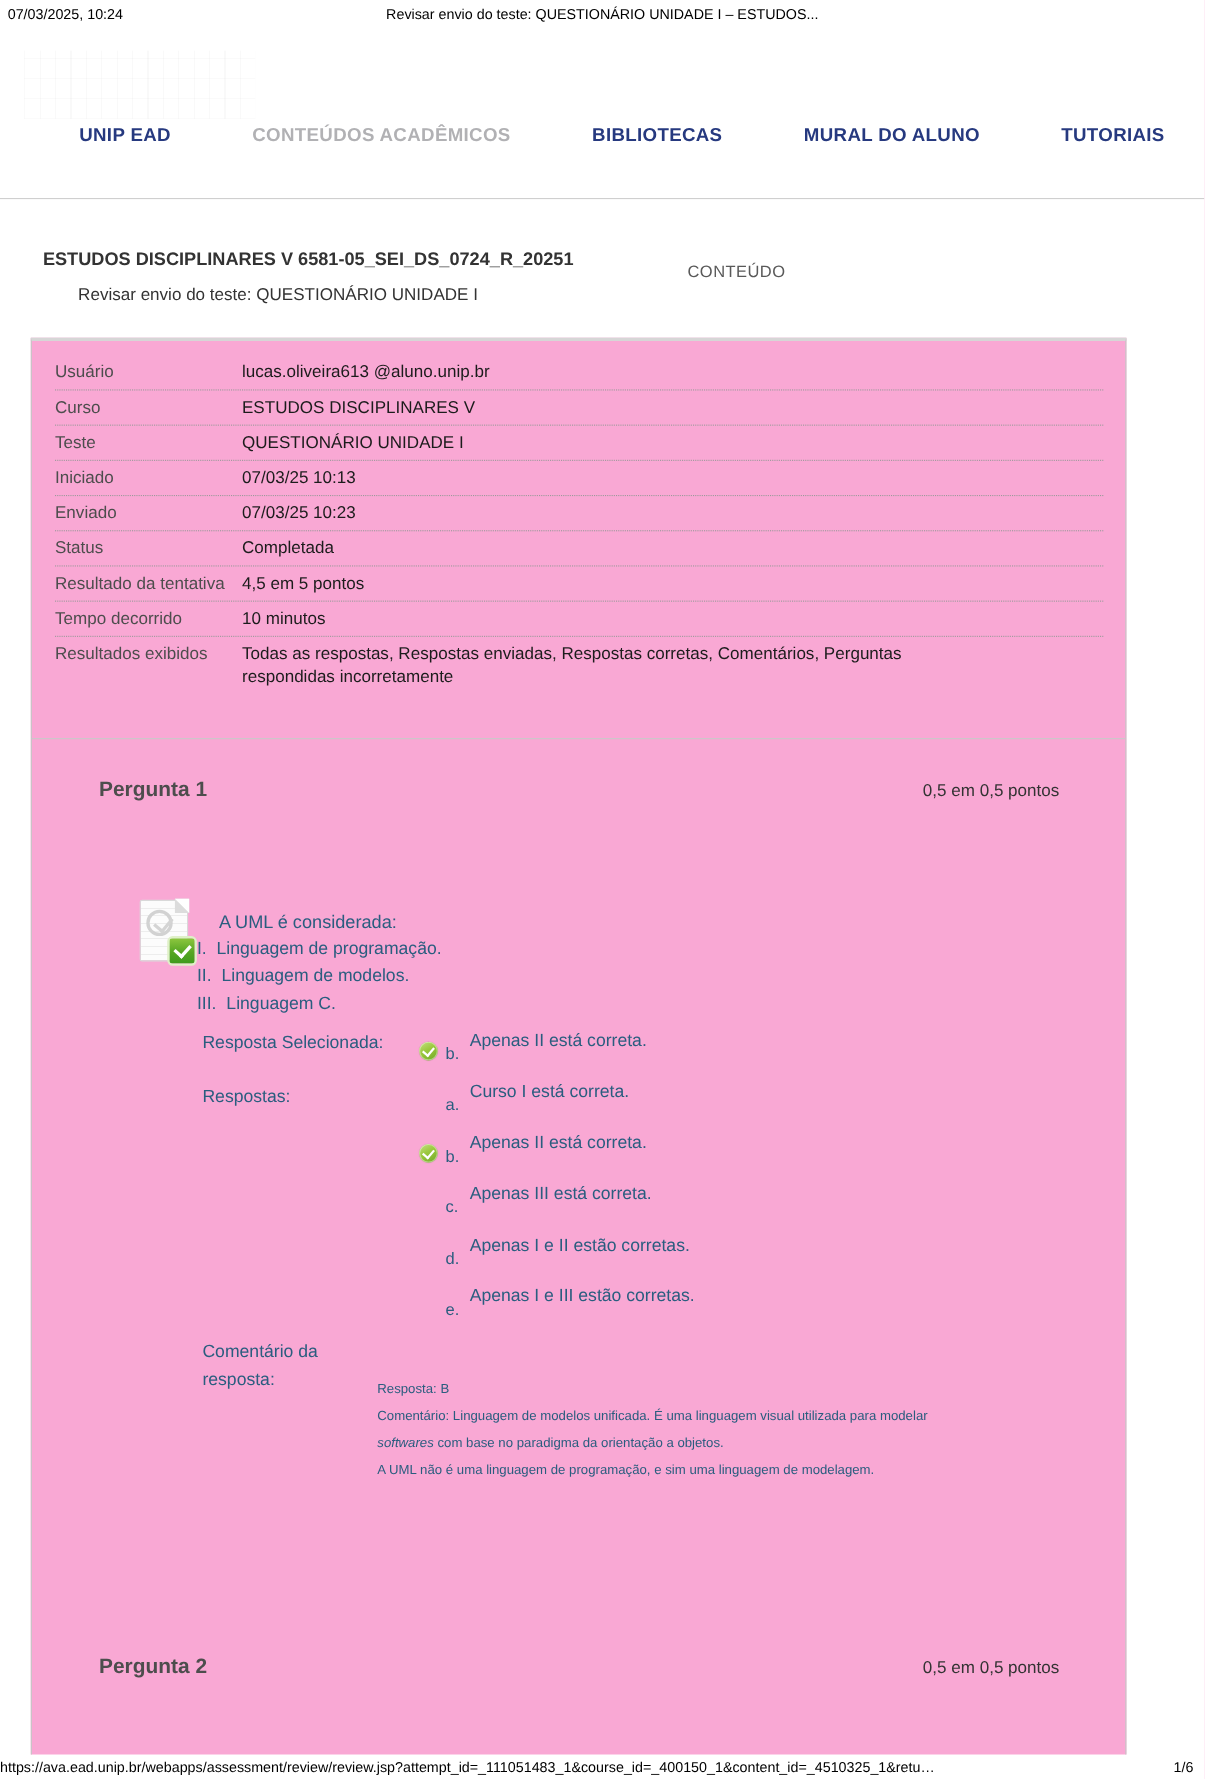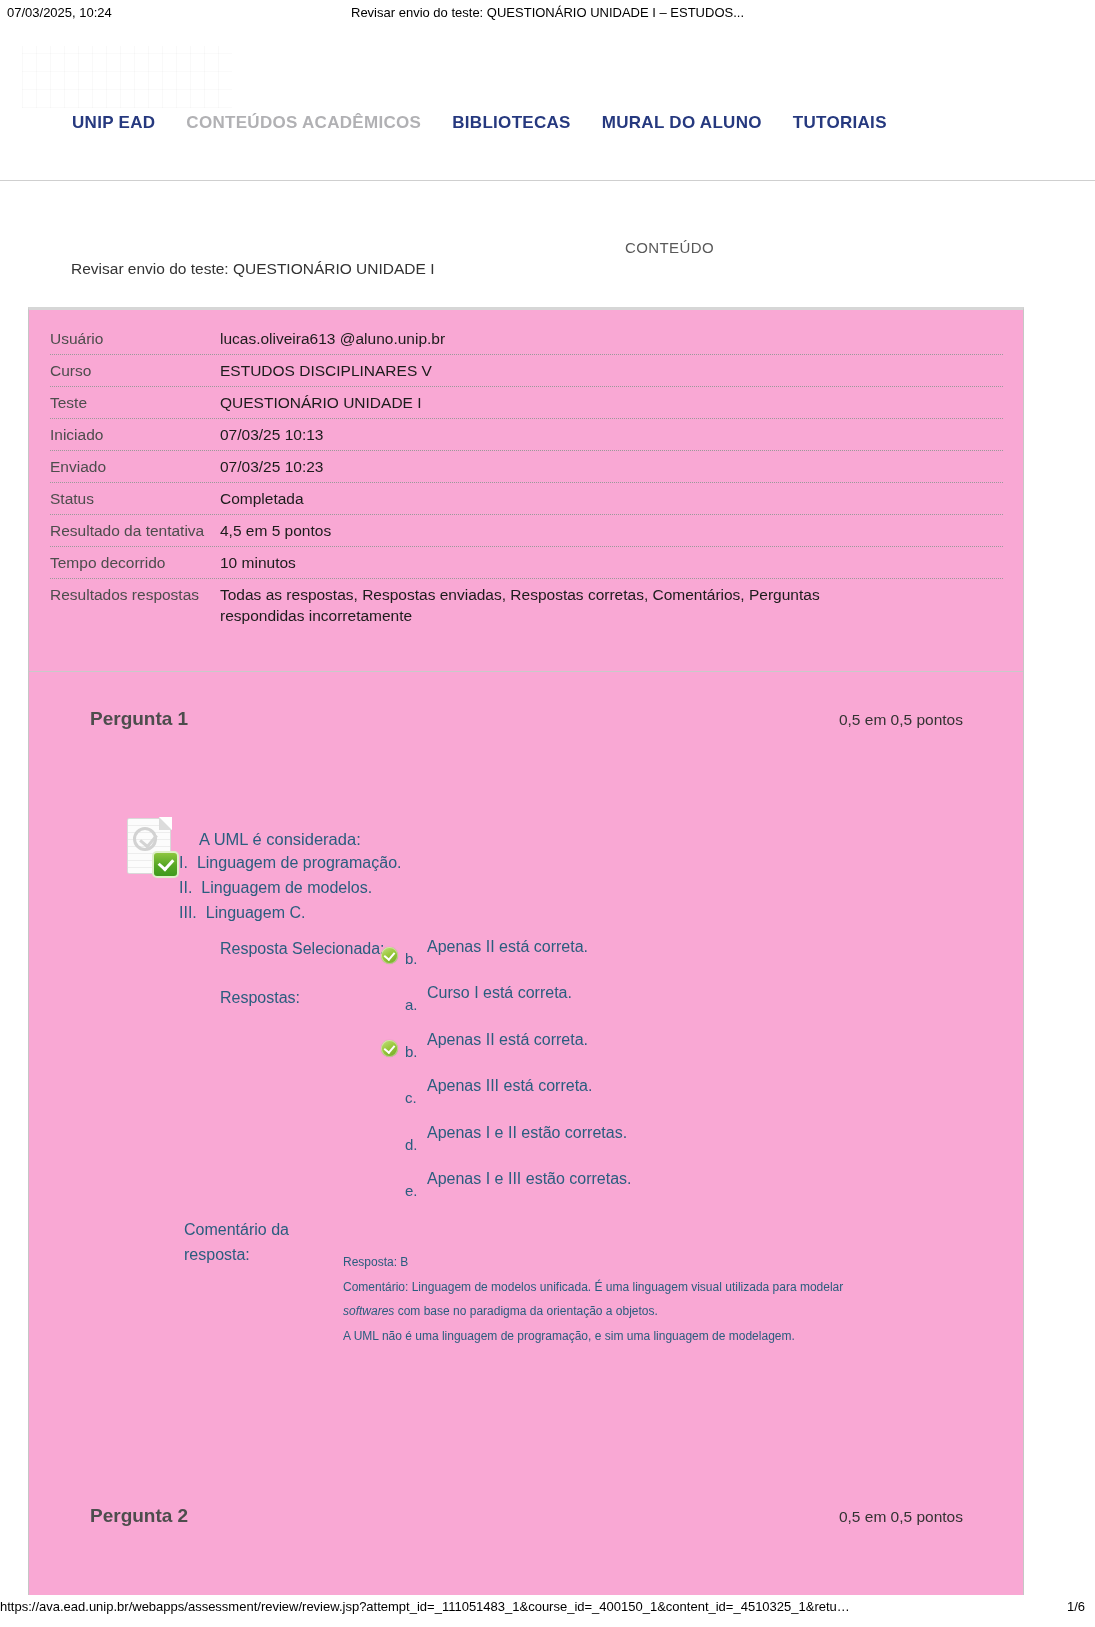--- a/index.html
+++ b/index.html
@@ -19,21 +19,21 @@
 
   
   .logo-ghost {
     position:absolute; left:22px; top:46px; width:210px; height:62px;
     background:
       repeating-linear-gradient(90deg, rgba(0,0,0,0.025) 0 1px, transparent 1px 14px),
       repeating-linear-gradient(0deg, rgba(0,0,0,0.018) 0 1px, transparent 1px 18px);
   }
 
   
-  .nav { position:absolute; top:113px; left:72px; display:flex; gap:31px; }
+  .nav { position:absolute; top:113px; left:72px; display:flex; gap:74px; }
   .nav-item {
     font-size:17px; font-weight:bold; letter-spacing:0.3px;
     color:#26397f; white-space:nowrap; cursor:pointer; text-decoration:none;
   }
   .nav-item.active { color:#b1b1b4; }
   .rule { position:absolute; top:180px; left:0; width:1095px; border-top:1px solid #cfcfcf; }
 
   
   .course-line { position:absolute; top:227px; left:39px; width:1010px; }
   .course-title { font-size:16.5px; font-weight:bold; color:#333; display:inline-block; }
@@ -58,21 +58,21 @@
   .q-header { position:absolute; left:61px; right:60px; display:flex; justify-content:space-between; align-items:baseline; }
   .q-title { font-size:19px; font-weight:bold; color:#4d4d4d; }
   .q-points { font-size:15.5px; color:#333; }
 
   
   .steel { color:#2a5d7f; }
   .statement { position:absolute; left:170px; top:520px; font-size:16.5px; }
   .stmt-item { position:absolute; left:150px; font-size:16px; }
   .stmt-num { margin-right:9px; }
 
-  .field-label { position:absolute; left:155px; font-size:16px;margin-left:36px; }
+  .field-label { position:absolute; left:155px; font-size:16px; }
 
   .answer-row { position:absolute; left:352px; display:flex; align-items:flex-start; }
   .answer-letter { display:inline-block; width:22px; margin-top:12px; margin-left:7px; font-size:15px; }
   .answer-text { font-size:16px; margin-top:0; }
 
   
   .correct-icon {
     flex:0 0 17px; width:17px; height:17px; margin-top:9px; border-radius:50%;
     background:linear-gradient(150deg,#c1dd7d 5%,#9bc83d 45%,#73aa28 95%);
     box-shadow: inset 0 0 0 1px rgba(255,255,255,.4), 0 0 1px rgba(0,0,0,.25);
@@ -132,20 +132,21 @@
   <div class="nav">
     <a class="nav-item">UNIP EAD</a>
     <a class="nav-item active">CONTEÚDOS ACADÊMICOS</a>
     <a class="nav-item">BIBLIOTECAS</a>
     <a class="nav-item">MURAL DO ALUNO</a>
     <a class="nav-item">TUTORIAIS</a>
   </div>
   <div class="rule"></div>
 
   <div class="course-line">
+    <span class="course-title">ESTUDOS DISCIPLINARES V 6581-05_SEI_DS_0724_R_20251</span>
     <span class="content-crumb">CONTEÚDO</span>
   </div>
   <div class="subtitle">Revisar envio do teste: QUESTIONÁRIO UNIDADE I</div>
 
   <div class="panel">
 
     <div class="summary">
       <div class="srow">
         <div class="slabel">Usuário</div>
         <div class="svalue">lucas.oliveira613 @aluno.unip.br</div>
@@ -172,21 +173,21 @@
       </div>
       <div class="srow">
         <div class="slabel">Resultado da tentativa</div>
         <div class="svalue">4,5 em 5 pontos</div>
       </div>
       <div class="srow">
         <div class="slabel">Tempo decorrido</div>
         <div class="svalue">10 minutos</div>
       </div>
       <div class="srow">
-        <div class="slabel">Resultados respostas</div>
+        <div class="slabel">Resultados exibidos</div>
         <div class="svalue">Todas as respostas, Respostas enviadas, Respostas corretas, Comentários, Perguntas respondidas incorretamente</div>
       </div>
     </div>
 
     <div class="q-header" style="top:398px;">
       <span class="q-title">Pergunta 1</span>
       <span class="q-points">0,5 em 0,5 pontos</span>
     </div>
 
     <div class="doc-icon">

